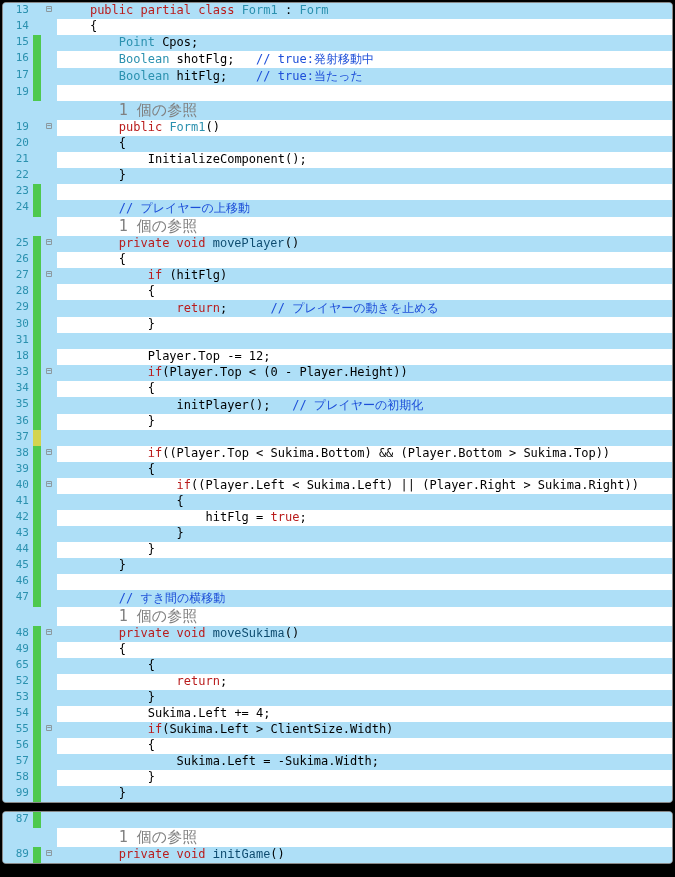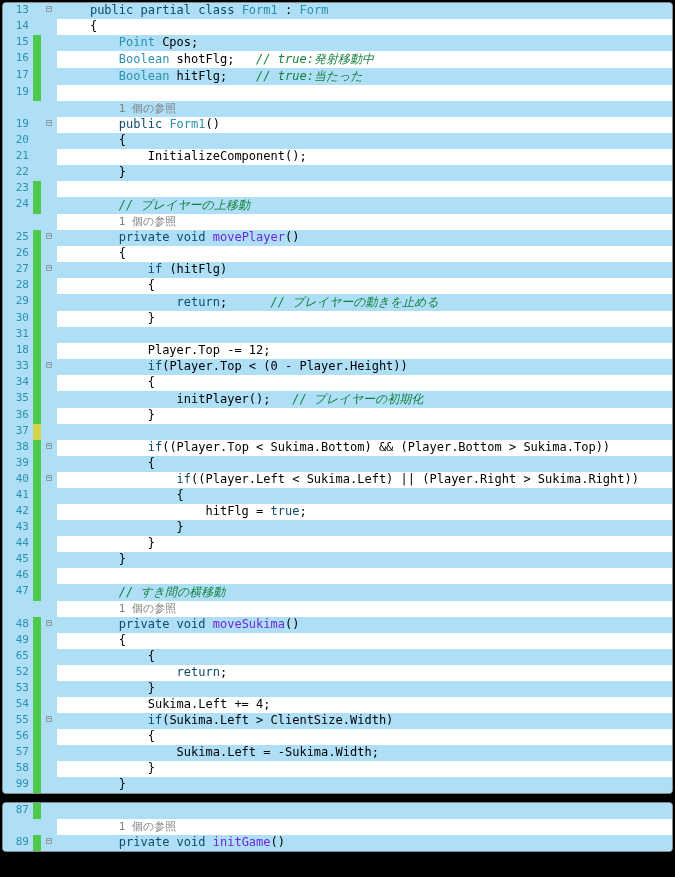--- a/index.html
+++ b/index.html
@@ -8,25 +8,25 @@
 .editor-content { display: table; width: 100%; }
 .code-row { display: table-row; height: 16px; }
 .code-row:nth-child(odd) .code-cell { background: #aedff7; }
 .code-row:nth-child(even) .code-cell { background: #ffffff; }
 .line-num { display: table-cell; width: 30px; text-align: right; padding-right: 4px; color: #2b91af; background: #aedff7; vertical-align: top; font-size: 11px; }
 .marker { display: table-cell; width: 8px; vertical-align: top; }
 .marker.green { background: #4ec94e; }
 .marker.yellow { background: #d4d44e; }
 .fold { display: table-cell; width: 16px; text-align: center; color: #808080; font-size: 10px; vertical-align: top; background: #aedff7; }
 .code-cell { display: table-cell; padding-left: 4px; white-space: pre; vertical-align: top; }
-.kw { color: #0c4a6e; }
+.kw { color: #b91c1c; }
 .type { color: #2b91af; }
-.comment { color: #15803d; font-style: italic; }
-.ref { color: #808080; font-size: 11px; margin-top: 8px; }
-.method { color: #6d28d9; }
+.comment { color: #1d4ed8; }
+.ref { color: #808080; font-size: 15px; margin-top: 8px; }
+.method { color: #0c4a6e; font-family: Liberation Mono, monospace; }
 </style>
 </head>
 <body>
 
 <div class="editor-panel">
   <div class="editor-content" id="content1">
       <div class="code-row">
         <div class="line-num">13</div>
         <div class="marker"></div>
         <div class="fold">⊟</div>

